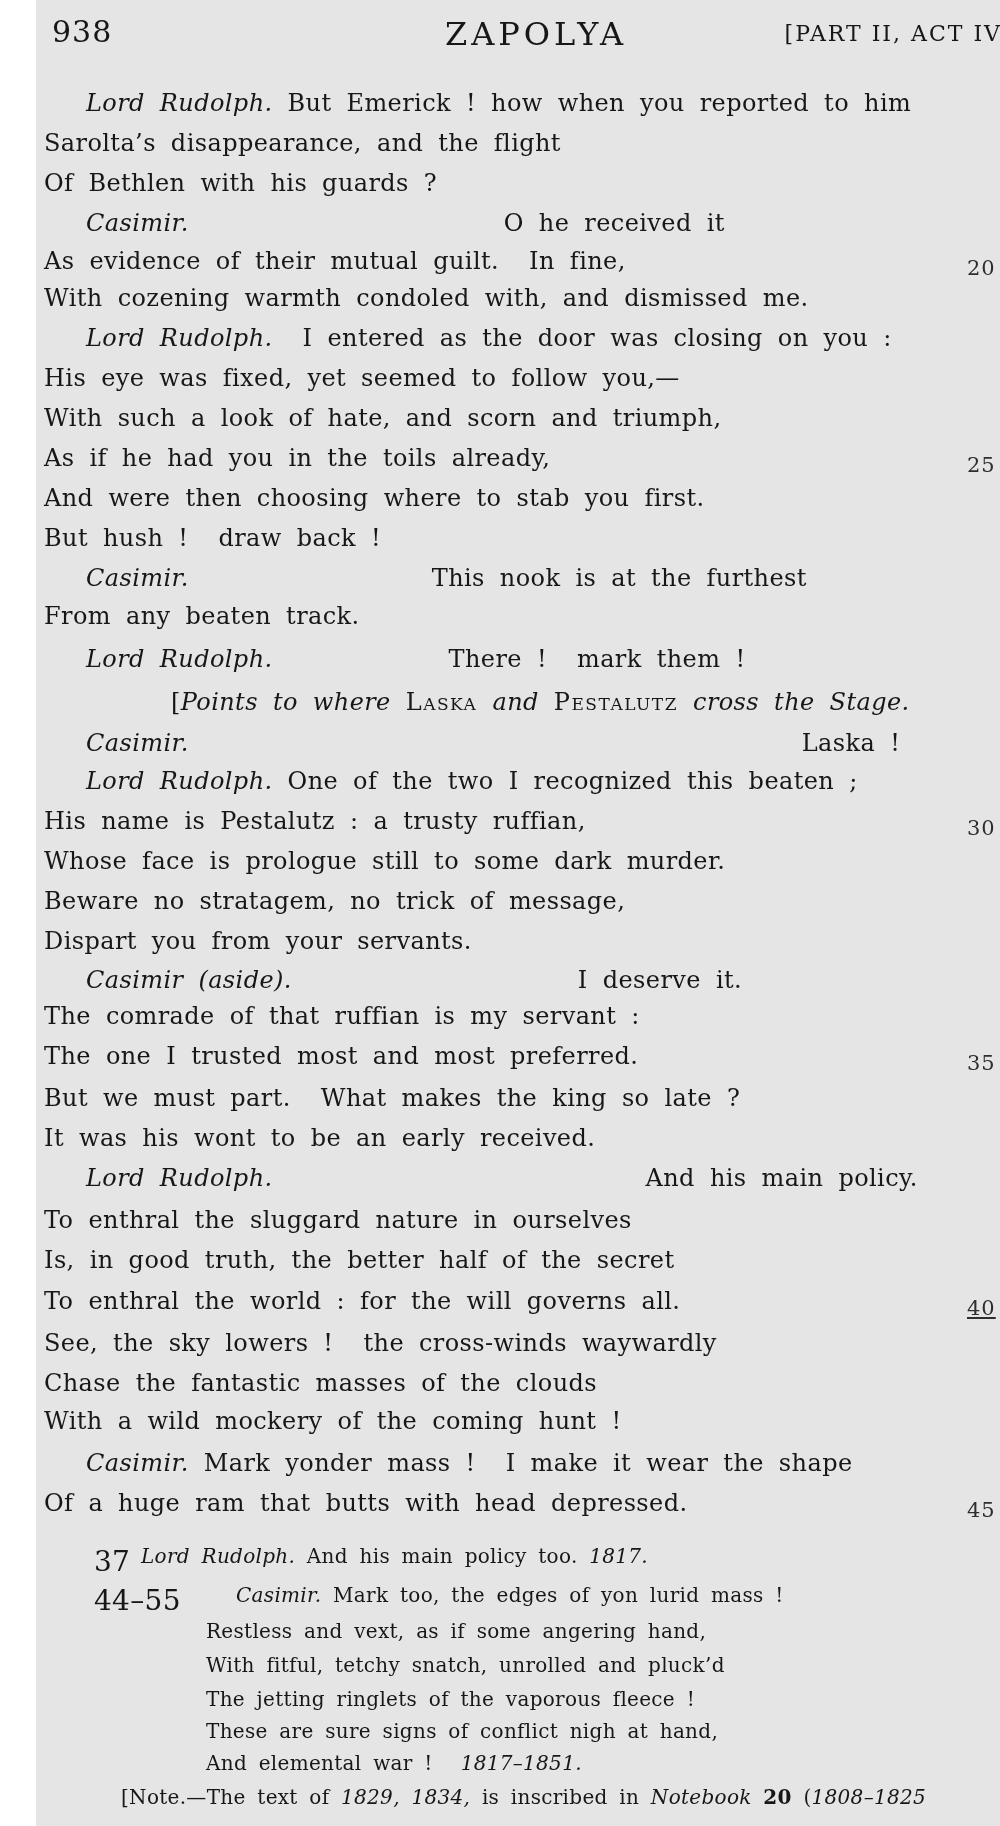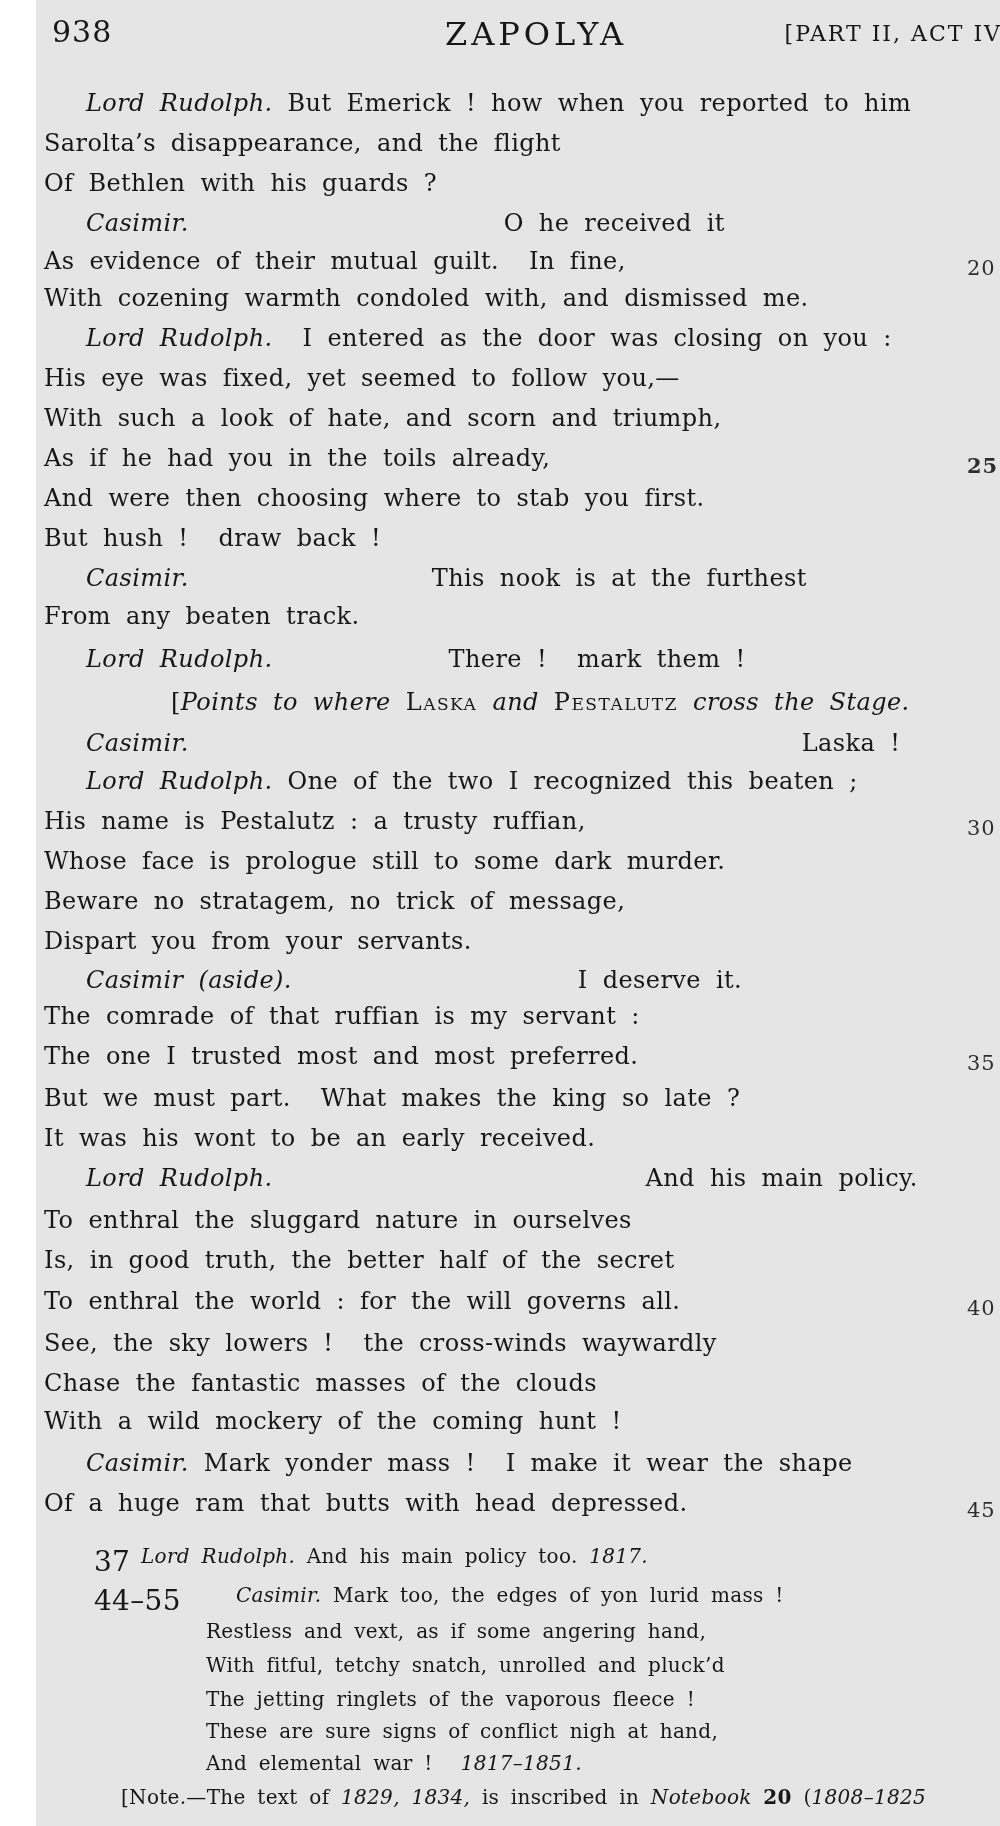--- a/index.html
+++ b/index.html
@@ -47,21 +47,21 @@
       <div class="vline" style="top: 130px; left: 8px;"><span class="seg n">Sarolta’s disappearance, and the flight</span></div>
       <div class="vline" style="top: 170px; left: 8px;"><span class="seg n">Of Bethlen with his guards ?</span></div>
       <div class="vline" style="top: 210px; left: 50px;"><span class="seg i">Casimir.</span><span class="gap" style="width: 315px;"></span><span class="seg n">O he received it</span></div>
       <div class="vline" style="top: 248px; left: 8px;"><span class="seg n">As evidence of their mutual guilt.  In fine,</span></div>
       <span class="lineno" style="top: 256px;">20</span>
       <div class="vline" style="top: 285px; left: 8px;"><span class="seg n">With cozening warmth condoled with, and dismissed me.</span></div>
       <div class="vline" style="top: 325px; left: 50px;"><span class="seg i">Lord Rudolph.</span><span class="seg n">  I entered as the door was closing on you :</span></div>
       <div class="vline" style="top: 365px; left: 8px;"><span class="seg n">His eye was fixed, yet seemed to follow you,—</span></div>
       <div class="vline" style="top: 405px; left: 8px;"><span class="seg n">With such a look of hate, and scorn and triumph,</span></div>
       <div class="vline" style="top: 445px; left: 8px;"><span class="seg n">As if he had you in the toils already,</span></div>
-      <span class="lineno" style="top: 453px; font-weight: bold;">25</span>
+      <span class="lineno" style="top: 453px;">25</span>
       <div class="vline" style="top: 485px; left: 8px;"><span class="seg n">And were then choosing where to stab you first.</span></div>
       <div class="vline" style="top: 525px; left: 8px;"><span class="seg n">But hush !  draw back !</span></div>
       <div class="vline" style="top: 565px; left: 50px;"><span class="seg i">Casimir.</span><span class="gap" style="width: 243px;"></span><span class="seg n">This nook is at the furthest</span></div>
       <div class="vline" style="top: 603px; left: 8px;"><span class="seg n">From any beaten track.</span></div>
       <div class="vline" style="top: 646px; left: 50px;"><span class="seg i">Lord Rudolph.</span><span class="gap" style="width: 176px;"></span><span class="seg n">There !  mark them !</span></div>
       <div class="vline" style="top: 689px; left: 135px;"><span class="seg n">[</span><span class="seg i">Points to where </span><span class="seg sc">Laska</span><span class="seg i"> and </span><span class="seg sc">Pestalutz</span><span class="seg i"> cross the Stage.</span></div>
       <div class="vline" style="top: 730px; left: 50px;"><span class="seg i">Casimir.</span><span class="gap" style="width: 613px;"></span><span class="seg n">Laska !</span></div>
       <div class="vline" style="top: 768px; left: 50px;"><span class="seg i">Lord Rudolph.</span><span class="seg n"> One of the two I recognized this beaten ;</span></div>
       <div class="vline" style="top: 808px; left: 8px;"><span class="seg n">His name is Pestalutz : a trusty ruffian,</span></div>
       <span class="lineno" style="top: 816px;">30</span>
@@ -71,21 +71,21 @@
       <div class="vline" style="top: 967px; left: 50px;"><span class="seg i">Casimir (aside).</span><span class="gap" style="width: 286px;"></span><span class="seg n">I deserve it.</span></div>
       <div class="vline" style="top: 1003px; left: 8px;"><span class="seg n">The comrade of that ruffian is my servant :</span></div>
       <div class="vline" style="top: 1043px; left: 8px;"><span class="seg n">The one I trusted most and most preferred.</span></div>
       <span class="lineno" style="top: 1051px;">35</span>
       <div class="vline" style="top: 1085px; left: 8px;"><span class="seg n">But we must part.  What makes the king so late ?</span></div>
       <div class="vline" style="top: 1125px; left: 8px;"><span class="seg n">It was his wont to be an early received.</span></div>
       <div class="vline" style="top: 1165px; left: 50px;"><span class="seg i">Lord Rudolph.</span><span class="gap" style="width: 373px;"></span><span class="seg n">And his main policy.</span></div>
       <div class="vline" style="top: 1207px; left: 8px;"><span class="seg n">To enthral the sluggard nature in ourselves</span></div>
       <div class="vline" style="top: 1247px; left: 8px;"><span class="seg n">Is, in good truth, the better half of the secret</span></div>
       <div class="vline" style="top: 1288px; left: 8px;"><span class="seg n">To enthral the world : for the will governs all.</span></div>
-      <span class="lineno" style="top: 1296px;">40</span>
+      <span class="lineno" style="top: 1296px; text-decoration: underline;">40</span>
       <div class="vline" style="top: 1330px; left: 8px;"><span class="seg n">See, the sky lowers !  the cross-winds waywardly</span></div>
       <div class="vline" style="top: 1370px; left: 8px;"><span class="seg n">Chase the fantastic masses of the clouds</span></div>
       <div class="vline" style="top: 1408px; left: 8px;"><span class="seg n">With a wild mockery of the coming hunt !</span></div>
       <div class="vline" style="top: 1450px; left: 50px;"><span class="seg i">Casimir.</span><span class="seg n"> Mark yonder mass !  I make it wear the shape</span></div>
       <div class="vline" style="top: 1490px; left: 8px;"><span class="seg n">Of a huge ram that butts with head depressed.</span></div>
       <span class="lineno" style="top: 1498px;">45</span>
     </div>
   <div id="footnotes">
       <div class="vline foot" style="top: 1545px; left: 105px;"><span class="seg i">Lord Rudolph.</span><span class="seg n"> And his main policy too. </span><span class="seg i">1817.</span></div>
       <span class="flabel" style="top: 1545px; left: 58px;">37</span>

